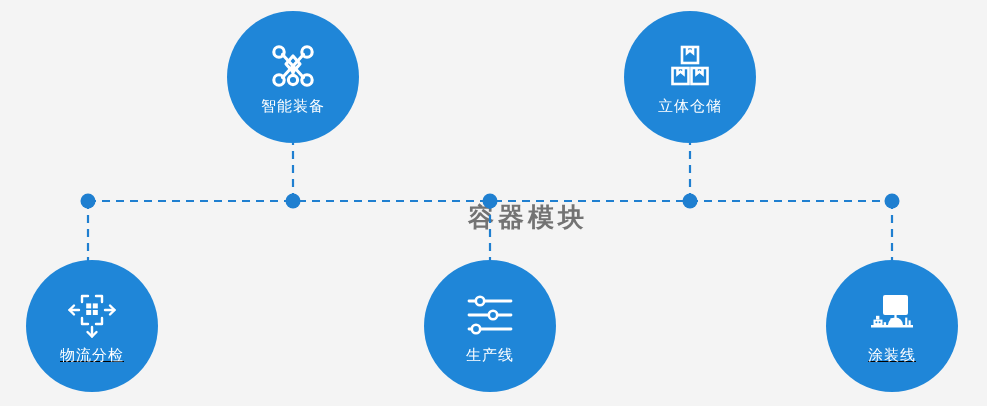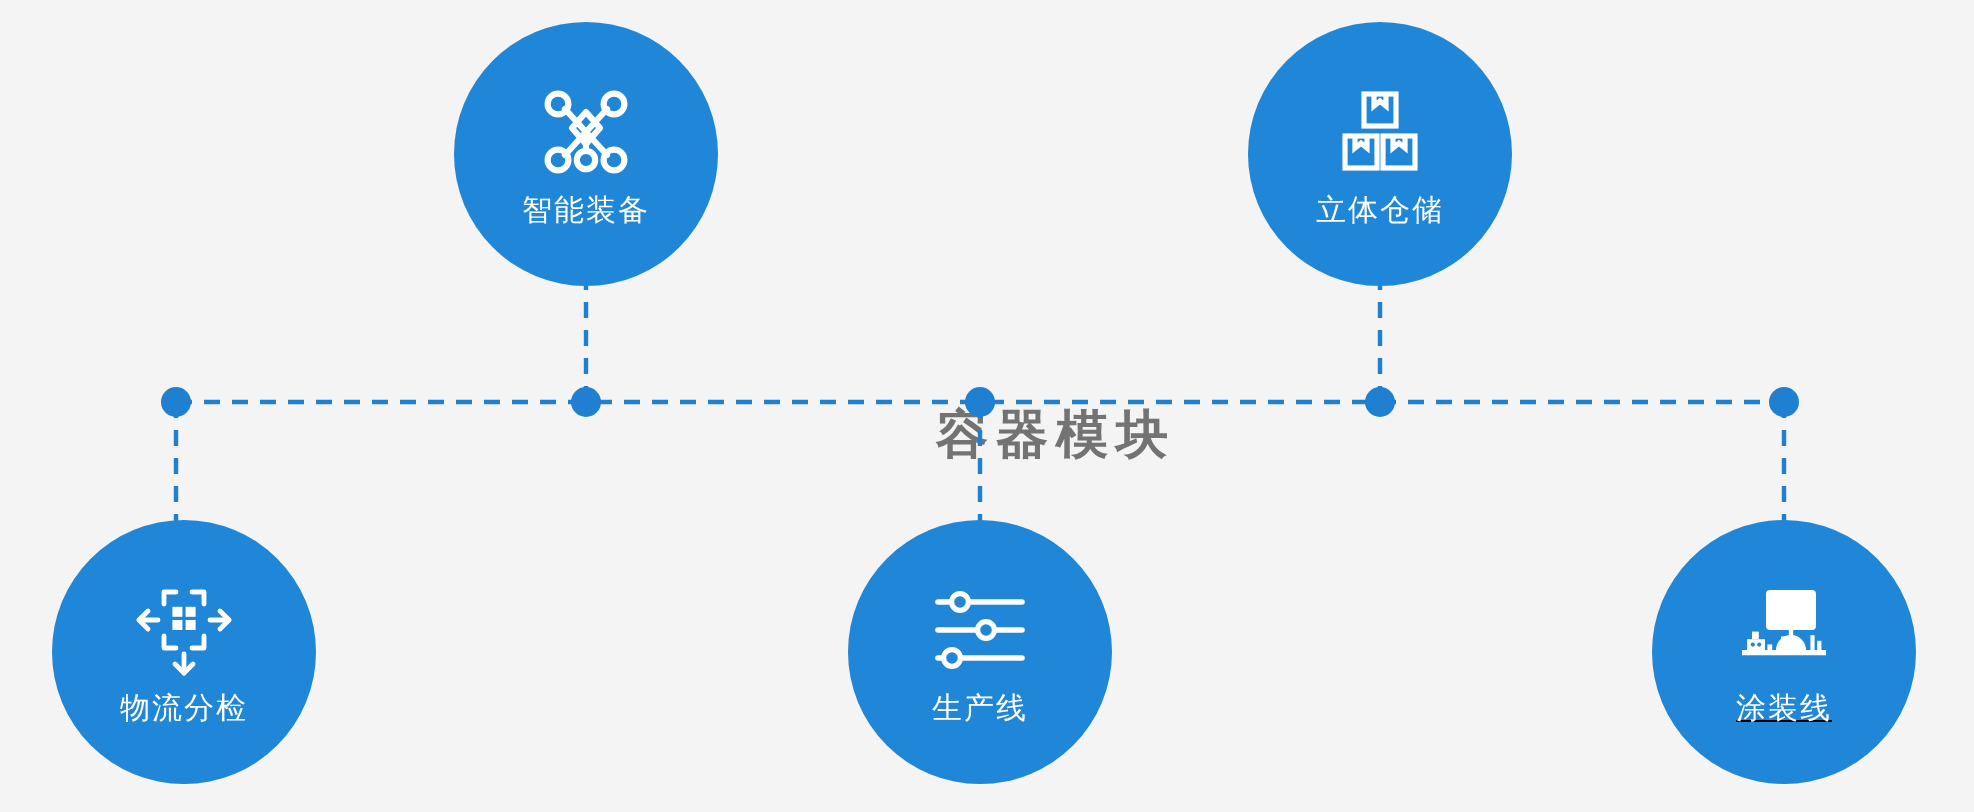--- a/index.html
+++ b/index.html
@@ -136,21 +136,21 @@
           <polyline points="12.5,26 12.5,32 15.5,29.6 18.5,32 18.5,26"></polyline>
 
           <rect x="26.5" y="26" width="16" height="16"></rect>
           <polyline points="31.5,26 31.5,32 34.5,29.6 37.5,32 37.5,26"></polyline>
         </g>
       </svg>
     </span>
     <span class="cap">立体仓储</span>
   </div>
 
-  <div class="bubble" style="left:92px; top:326px;">
+  <div class="bubble" style="left:92px; top:326px;text-decoration:underline;">
     <span class="ico">
       <svg viewBox="0 0 50 48" xmlns="http://www.w3.org/2000/svg">
         <g fill="none" stroke="#ffffff" stroke-width="2.4" stroke-linecap="round" stroke-linejoin="round">
 
           <polyline points="15,11 15,5 21,5"></polyline>
           <polyline points="29,5 35,5 35,11"></polyline>
           <polyline points="35,27 35,33 29,33"></polyline>
           <polyline points="21,33 15,33 15,27"></polyline>
 
           <line x1="12" y1="19" x2="2.5" y2="19"></line>

